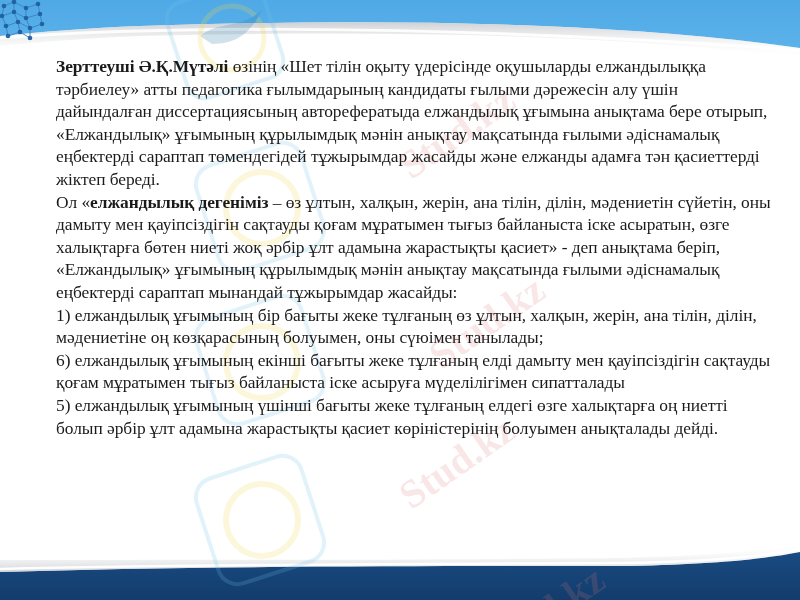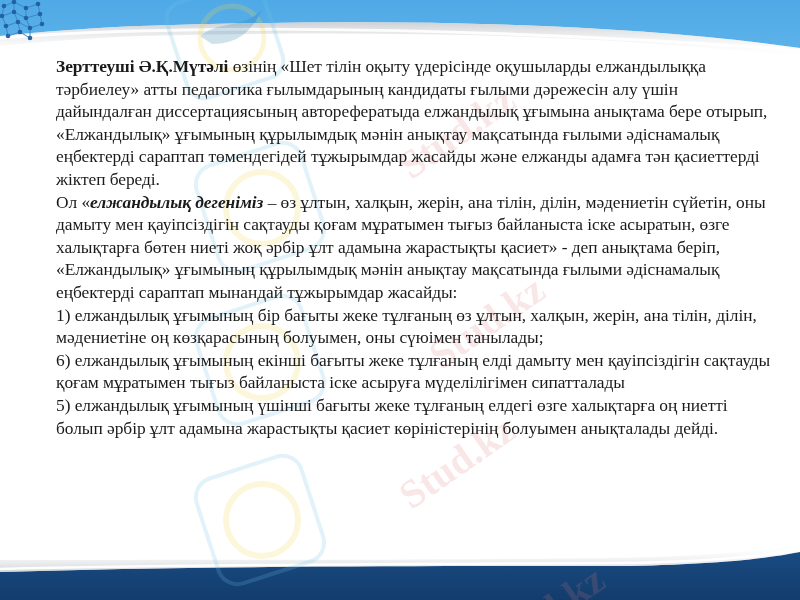--- a/index.html
+++ b/index.html
@@ -45,21 +45,21 @@
       font-family: "Liberation Serif", serif;
       font-size: 17.4px;
       line-height: 22.6px;
       color: #1a1a1a;
       letter-spacing: -0.05px;
     }
     .content p {
       margin: 0;
     }
     .bold { font-weight: bold; text-align: right; }
-    .bold-italic { font-weight: bold; font-style: italic; }
+    .bold-italic { font-weight: bold; }
   </style>
 </head>
 <body>
 
 <div class="slide">
 
   <svg class="bg-svg" viewBox="0 0 800 600" xmlns="http://www.w3.org/2000/svg">
     <defs>
       <linearGradient id="topGrad" x1="0" y1="0" x2="0" y2="1">
         <stop offset="0" stop-color="#4fa9e6"></stop>

